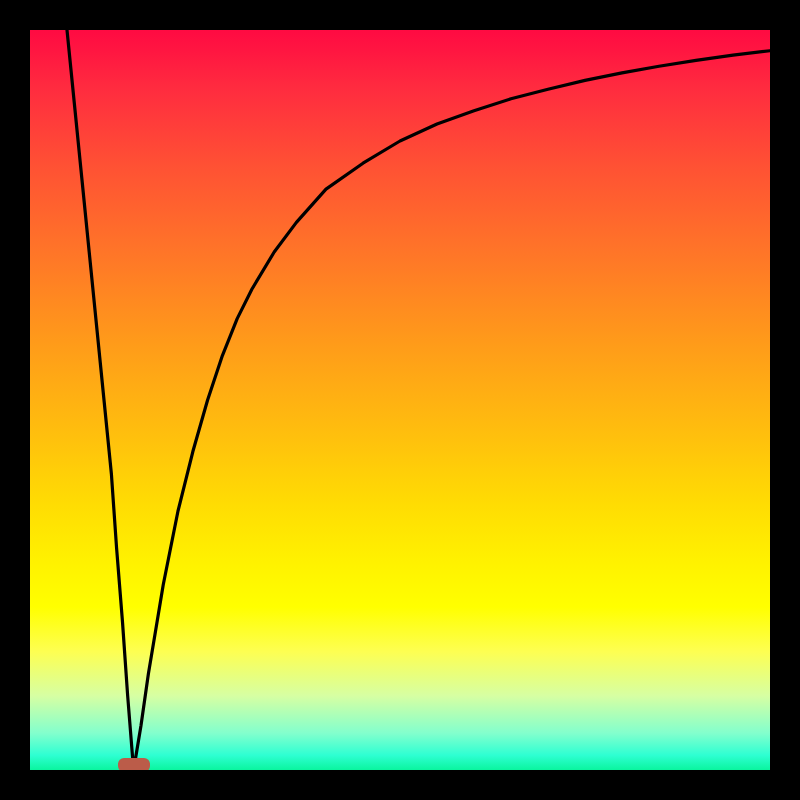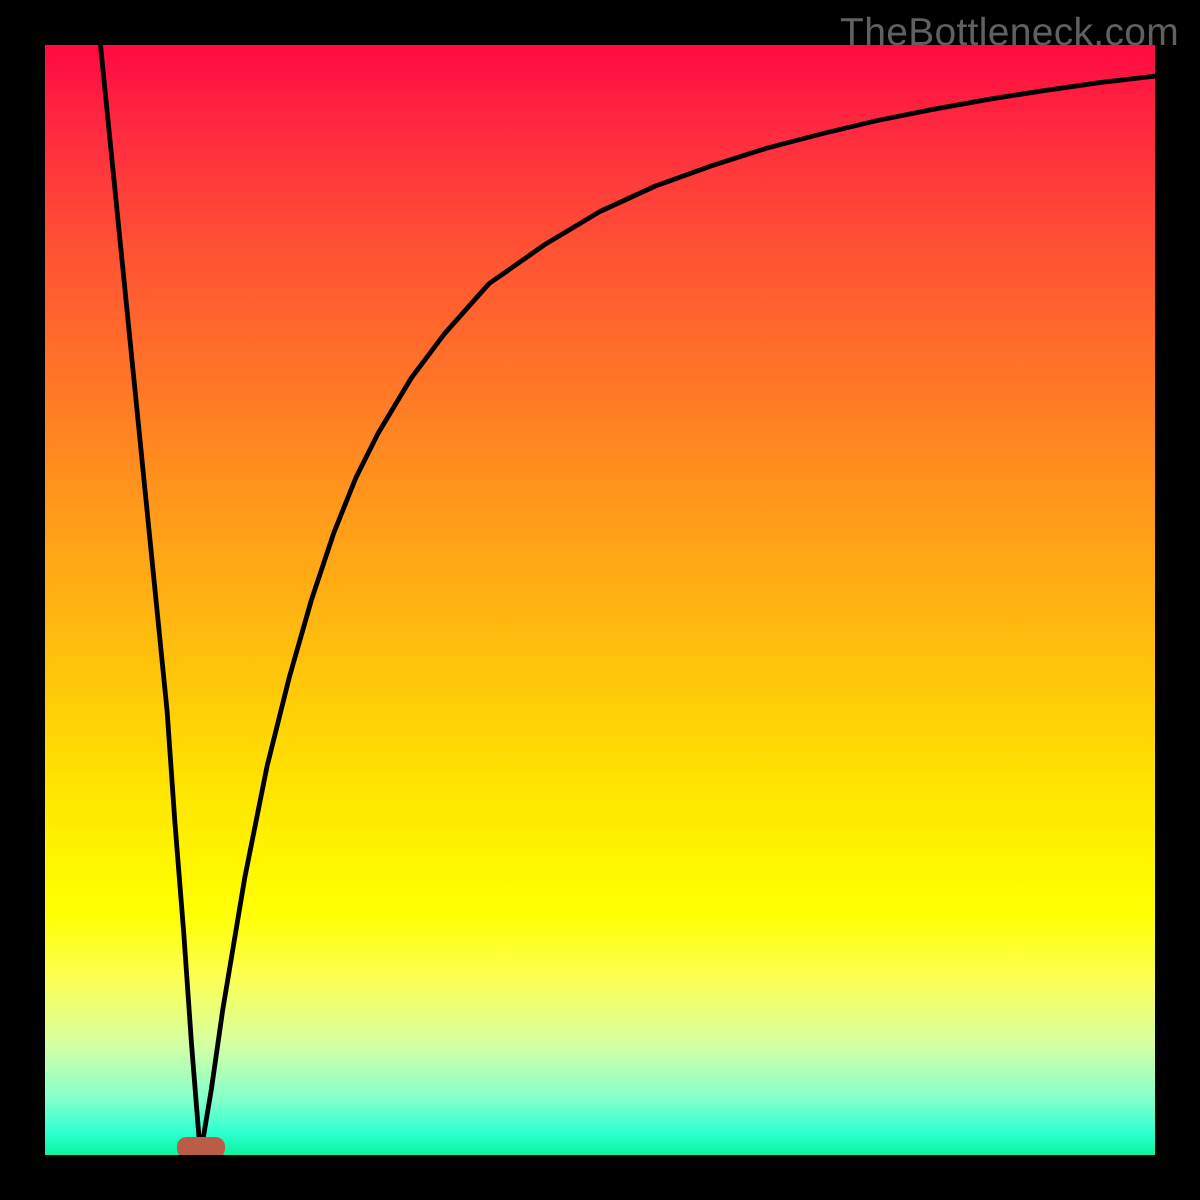--- a/index.html
+++ b/index.html
@@ -69,21 +69,20 @@
     height: 14px;
     border-radius: 6px;
     background: #bb5c49;
     z-index: 5;
   }
 </style>
 </head>
 <body>
 
 <div class="frame">
-  <div class="watermark">TheBottleneck.com</div>
 
   <div class="plot-area">
     <div class="gradient-bg"></div>
 
     <svg class="curve-svg" viewBox="0 0 740 740" preserveAspectRatio="none">
       <path id="curvePath" class="curve-path" d="M37.00 0.00 L44.40 74.00 L51.80 148.00 L59.20 222.00 L66.60 296.00 L74.00 370.00 L81.40 444.00 L86.58 518.00 L92.50 592.00 L97.68 666.00 L103.60 740.00 L111.00 695.60 L118.40 643.80 L125.80 599.40 L133.20 555.00 L148.00 481.00 L162.80 421.80 L177.60 370.00 L192.40 325.60 L207.20 288.60 L222.00 259.00 L244.20 222.00 L266.40 192.40 L296.00 159.10 L333.00 133.20 L370.00 111.00 L407.00 93.98 L444.00 80.66 L481.00 68.82 L518.00 59.20 L555.00 50.32 L592.00 42.92 L629.00 36.26 L666.00 30.34 L703.00 25.16 L740.00 20.72"></path>
     </svg>
 
     <div id="marker" class="marker" style="left: 87.6px; top: 728px; background: rgb(187, 92, 73);"></div>
   </div>

